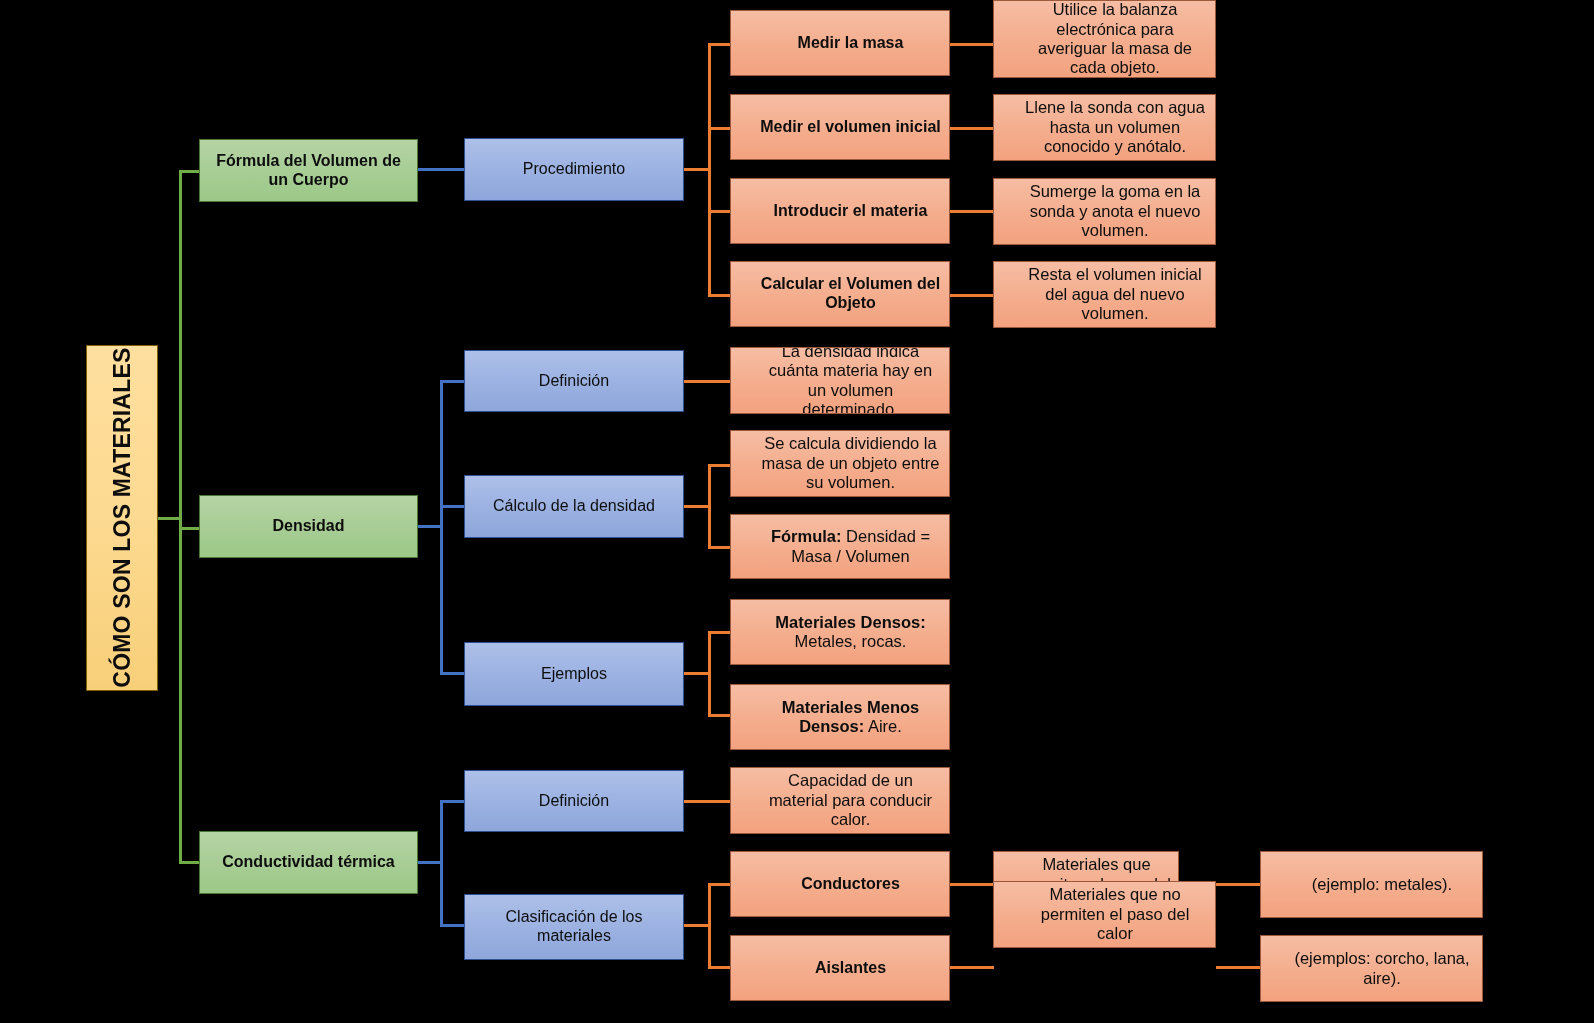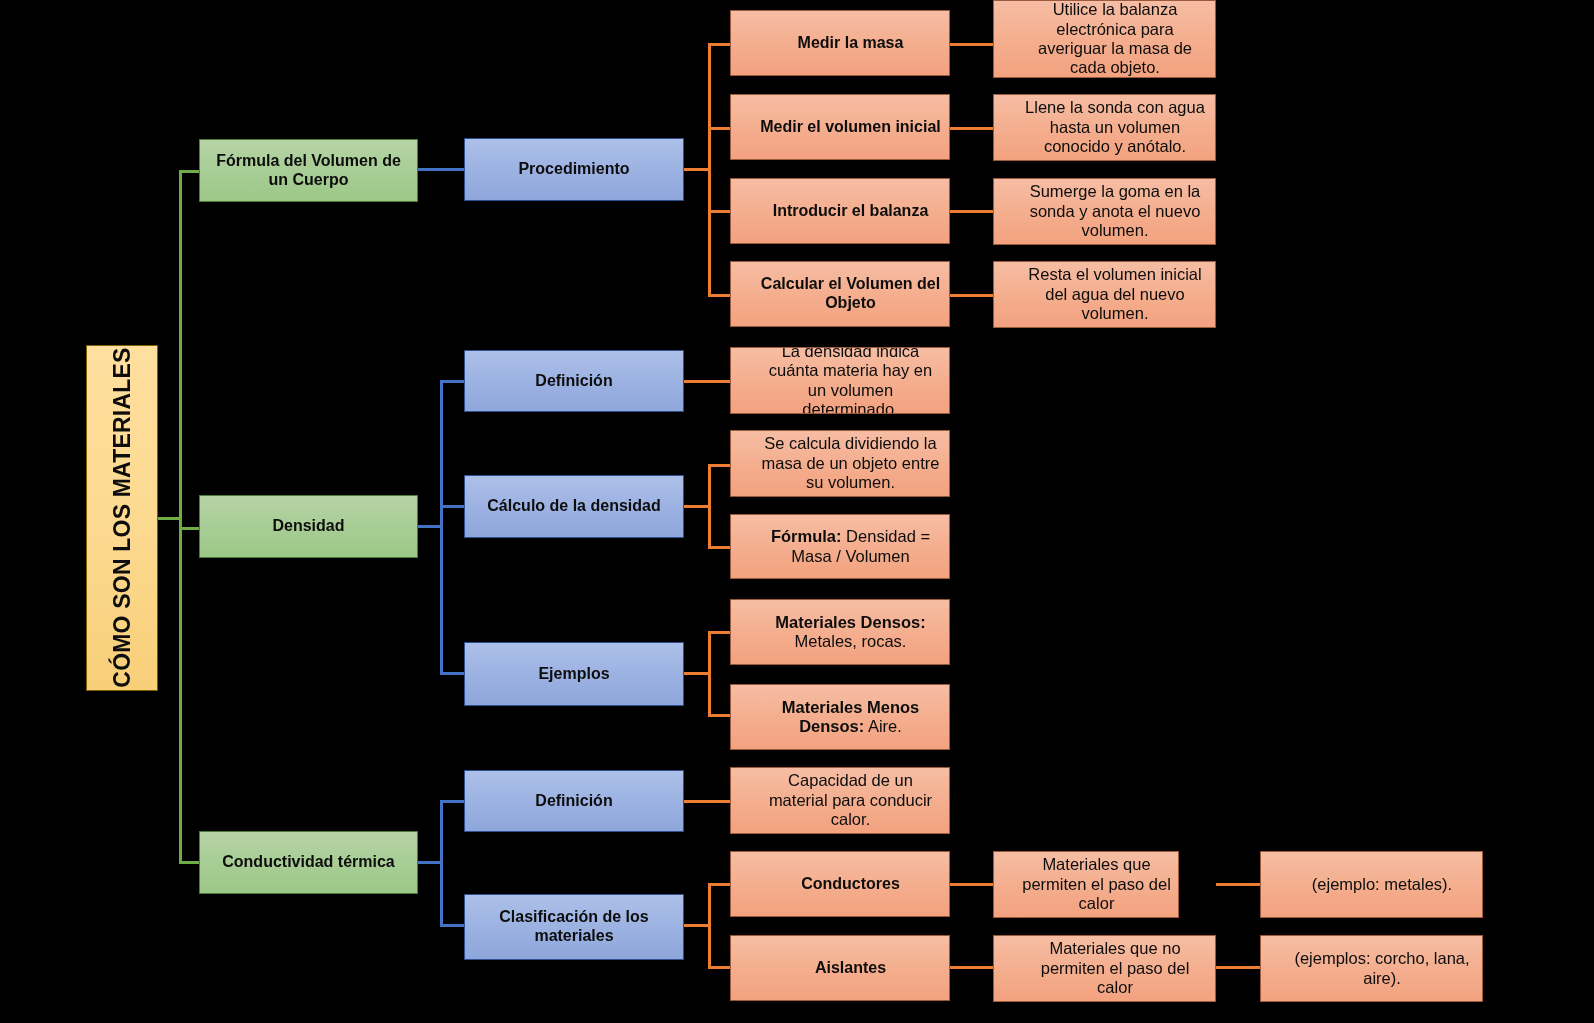--- a/index.html
+++ b/index.html
@@ -55,21 +55,21 @@
     background: linear-gradient(180deg, #b6d4a6 0%, #a8cd95 50%, #9cc888 100%);
     border: 1px solid #4f7a36;
     font-weight: bold;
     font-size: 16px;
   }
 
   
   .node.blue {
     background: linear-gradient(180deg, #adc0e8 0%, #9cb2e2 50%, #8ea6db 100%);
     border: 1px solid #2f4f8f;
-    font-weight: bold;
+    font-weight: normal;
     font-size: 16px;
   }
 
   
   .node.orange {
     background: linear-gradient(180deg, #f6bda4 0%, #f4ad8d 55%, #f3a27f 100%);
     border: 1px solid #9c5a3c;
     font-size: 16.5px;
     padding-left: 21px;
   }
@@ -187,21 +187,21 @@
     <span class="txt">Clasificación de los materiales</span>
   </div>
 
   <div class="node orange bold" style="left:730px; top:10px; width:220px; height:66px;">
     <span class="txt">Medir la masa</span>
   </div>
   <div class="node orange bold" style="left:730px; top:94px; width:220px; height:66px;">
     <span class="txt">Medir el volumen inicial</span>
   </div>
   <div class="node orange bold" style="left:730px; top:178px; width:220px; height:66px;">
-    <span class="txt">Introducir el balanza</span>
+    <span class="txt">Introducir el materia</span>
   </div>
   <div class="node orange bold" style="left:730px; top:261px; width:220px; height:66px;">
     <span class="txt">Calcular el Volumen del Objeto</span>
   </div>
 
   <div class="node orange" style="left:993px; top:0px; width:223px; height:78px;">
     <span class="txt">Utilice la balanza electrónica para averiguar la masa de cada objeto.</span>
   </div>
   <div class="node orange" style="left:993px; top:94px; width:223px; height:67px;">
     <span class="txt">Llene la sonda con agua hasta un volumen conocido y anótalo.</span>
@@ -246,21 +246,21 @@
   <div class="node orange bold" style="left:730px; top:851px; width:220px; height:66px;">
     <span class="txt">Conductores</span>
   </div>
   <div class="node orange bold" style="left:730px; top:935px; width:220px; height:66px;">
     <span class="txt">Aislantes</span>
   </div>
 
   <div class="node orange" style="left:993px; top:851px; width:186px; height:67px;justify-content:flex-end;">
     <span class="txt">Materiales que permiten el paso del calor</span>
   </div>
-  <div class="node orange" style="left:993px; top:935px; width:223px; height:67px;">
+  <div class="node orange" style="left:993px; top:881px; width:223px; height:67px;">
     <span class="txt">Materiales que no permiten el paso del calor</span>
   </div>
 
   <div class="node orange" style="left:1260px; top:851px; width:223px; height:67px;">
     <span class="txt">(ejemplo: metales).</span>
   </div>
   <div class="node orange" style="left:1260px; top:935px; width:223px; height:67px;">
     <span class="txt">(ejemplos: corcho, lana, aire).</span>
   </div>
 

